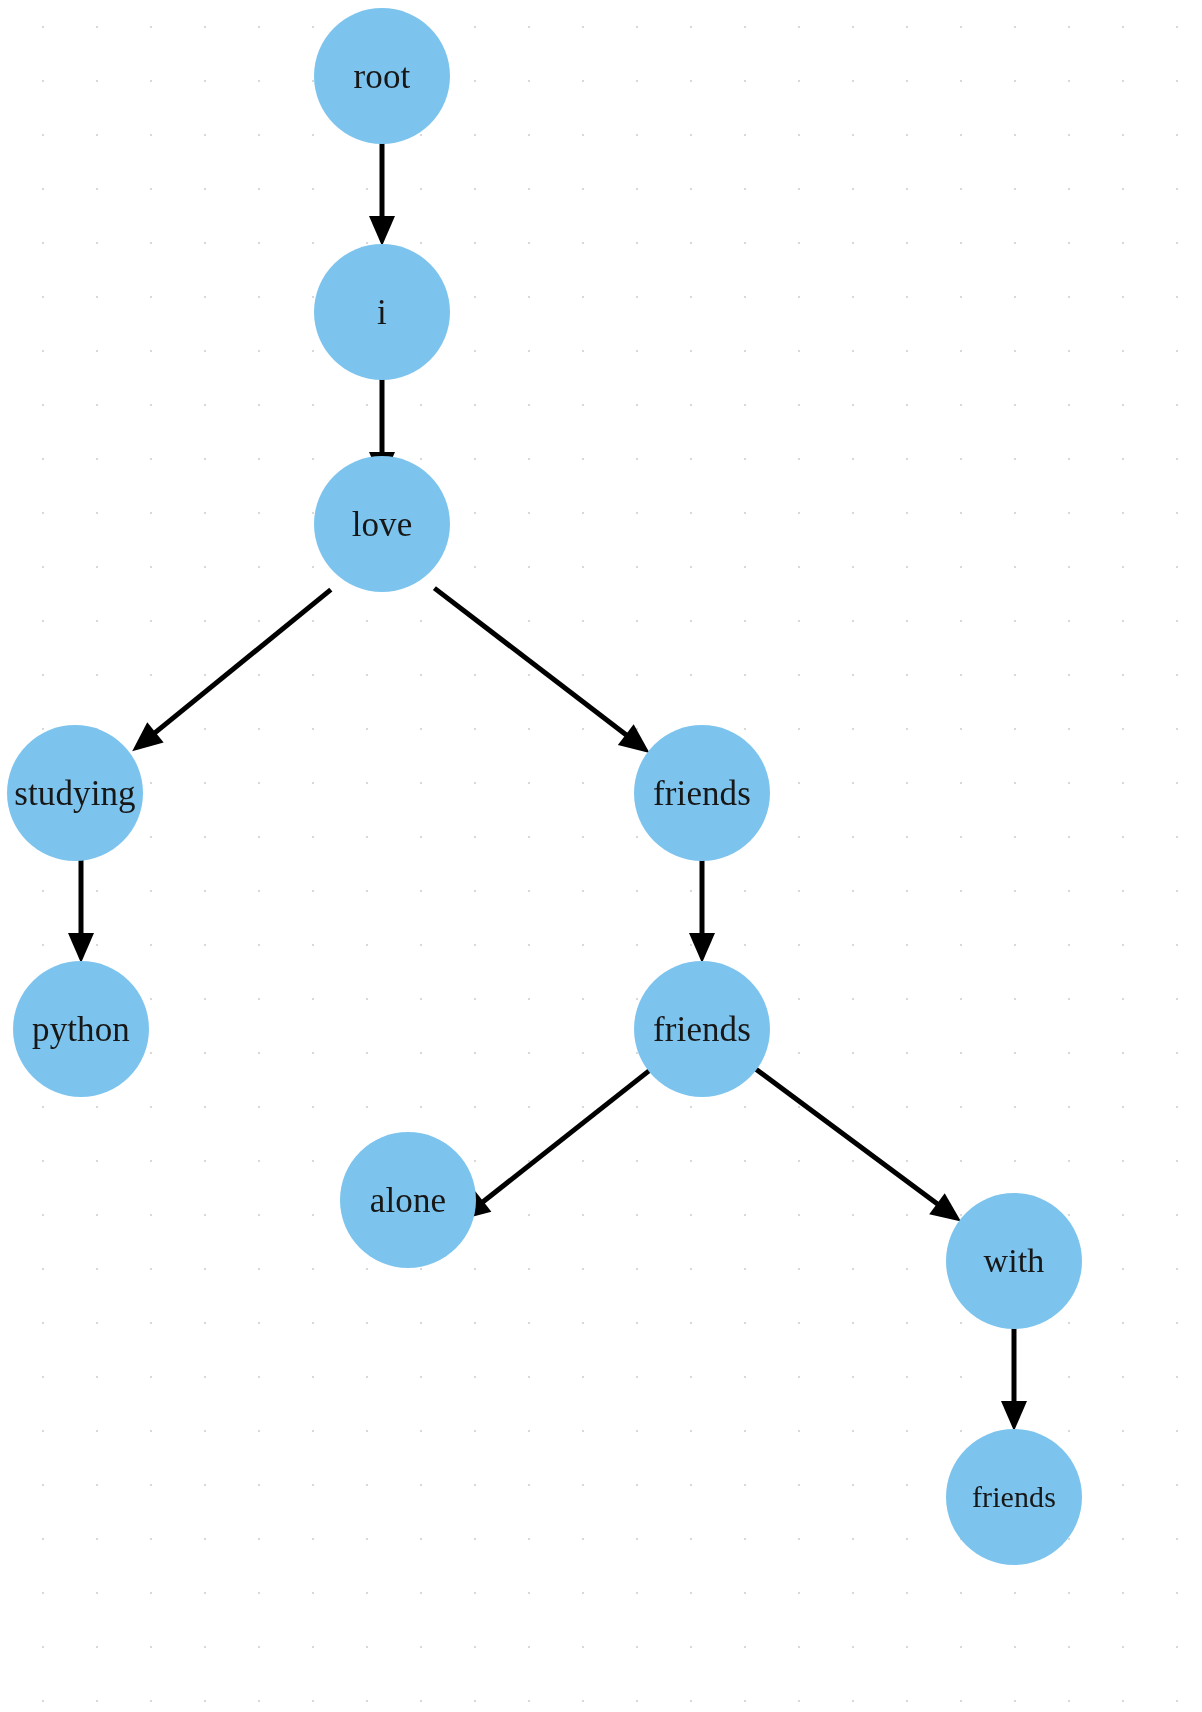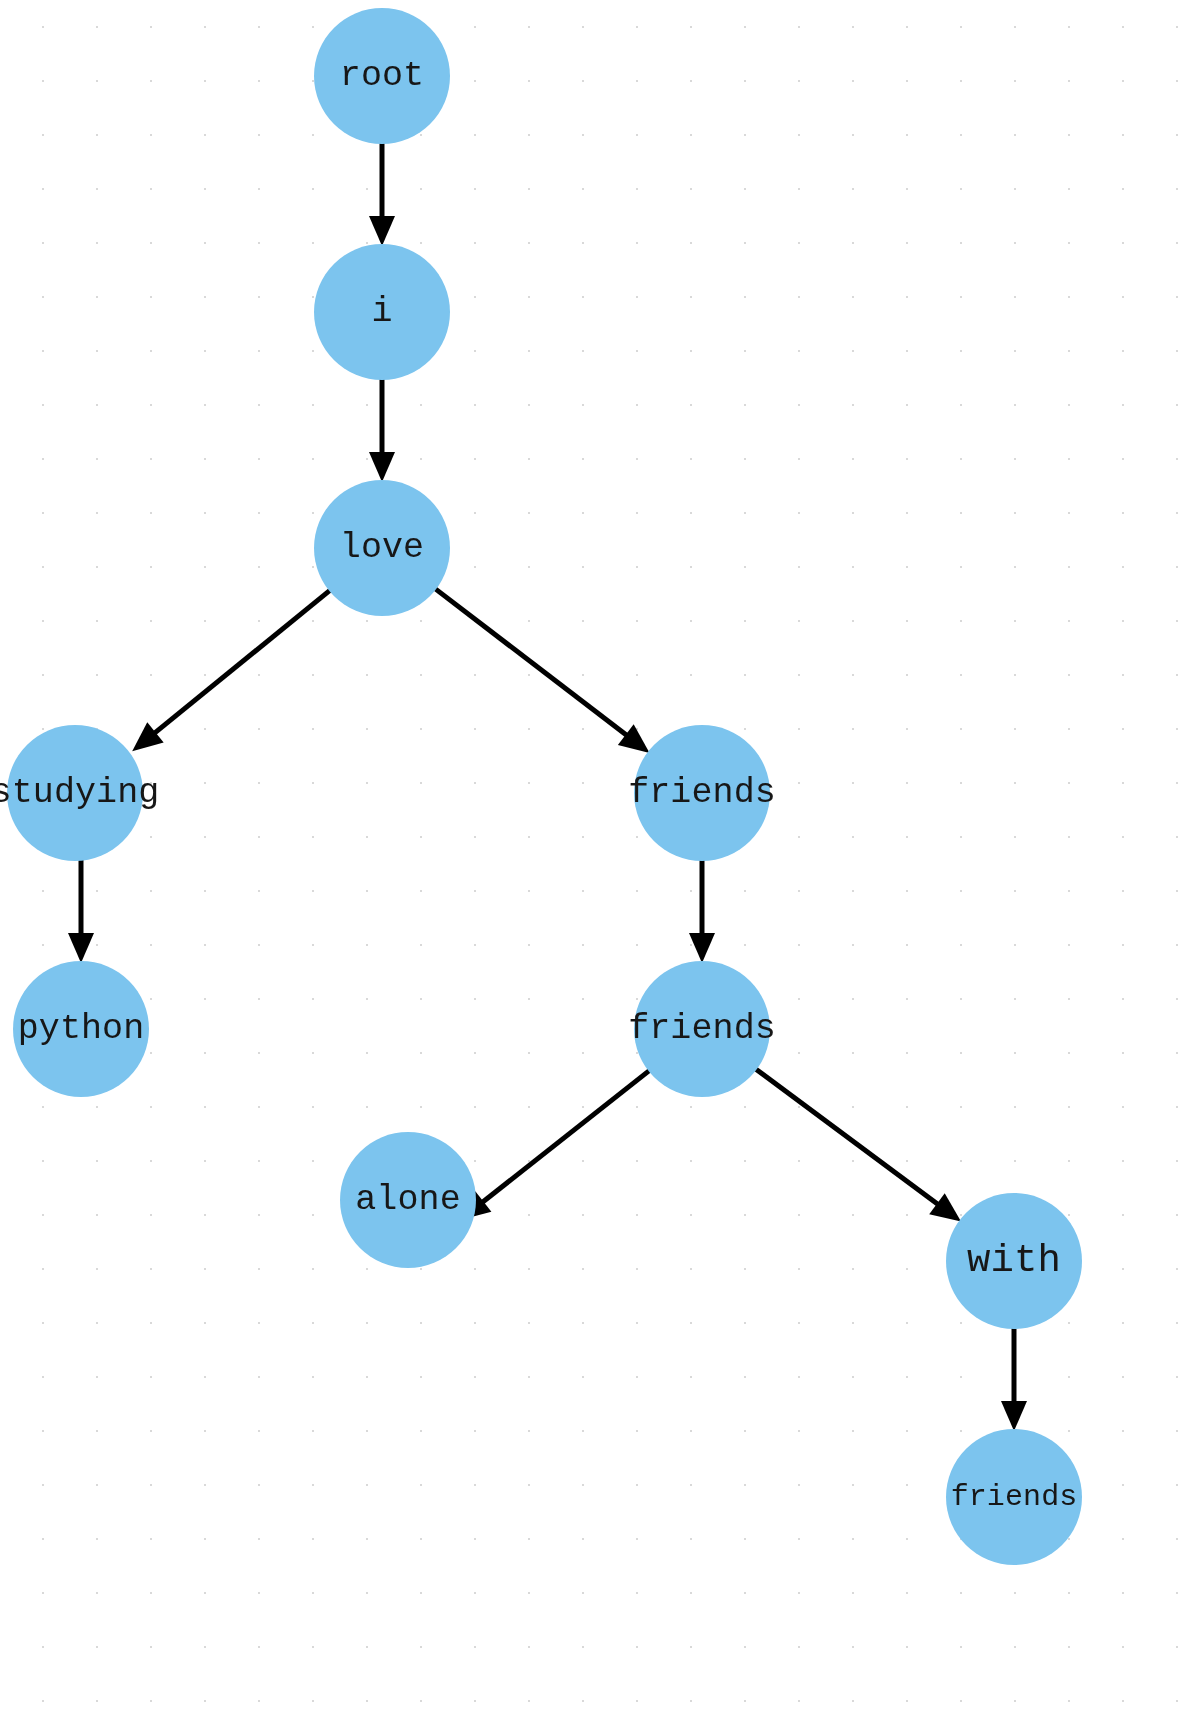--- a/index.html
+++ b/index.html
@@ -10,21 +10,21 @@
   }
   #canvas {
     position: relative;
     width: 1202px;
     height: 1712px;
     background-color: #ffffff;
     background-image: radial-gradient(circle at 1px 1px, #d9d9d9 1.1px, rgba(255,255,255,0) 1.4px);
     background-size: 54px 54px;
     background-position: 42px 26px;
     overflow: hidden;
-    font-family: Liberation Mono, monospace;
+    font-family: Liberation Serif, serif;
   }
   #edge-layer {
     position: absolute;
     left: 0;
     top: 0;
     width: 1202px;
     height: 1712px;
     pointer-events: none;
   }
   .node {
@@ -87,38 +87,38 @@
         <polygon points="1014,1431 1001,1401 1027,1401" fill="#000000"></polygon>
       </g>
     </svg>
   <div id="node-layer">
       <div class="node" style="left: 314px; top: 8px; width: 136px; height: 136px; background: rgb(124, 196, 238); color: rgb(23, 23, 23); font-size: 35px;">
         <span class="node-label">root</span>
       </div>
       <div class="node" style="left: 314px; top: 244px; width: 136px; height: 136px; background: rgb(124, 196, 238); color: rgb(23, 23, 23); font-size: 35px;">
         <span class="node-label">i</span>
       </div>
-      <div class="node" style="left: 314px; top: 480px; width: 136px; height: 136px; background: rgb(124, 196, 238); color: rgb(23, 23, 23); font-size: 35px;">
+      <div class="node" style="left: 314px; top: 456px; width: 136px; height: 136px; background: rgb(124, 196, 238); color: rgb(23, 23, 23); font-size: 35px;">
         <span class="node-label">love</span>
       </div>
       <div class="node" style="left: 7px; top: 725px; width: 136px; height: 136px; background: rgb(124, 196, 238); color: rgb(23, 23, 23); font-size: 35px;">
         <span class="node-label">studying</span>
       </div>
       <div class="node" style="left: 634px; top: 725px; width: 136px; height: 136px; background: rgb(124, 196, 238); color: rgb(23, 23, 23); font-size: 35px;">
         <span class="node-label">friends</span>
       </div>
       <div class="node" style="left: 13px; top: 961px; width: 136px; height: 136px; background: rgb(124, 196, 238); color: rgb(23, 23, 23); font-size: 35px; text-align: right;">
         <span class="node-label">python</span>
       </div>
       <div class="node" style="left: 634px; top: 961px; width: 136px; height: 136px; background: rgb(124, 196, 238); color: rgb(23, 23, 23); font-size: 35px;">
         <span class="node-label">friends</span>
       </div>
       <div class="node" style="left: 340px; top: 1132px; width: 136px; height: 136px; background: rgb(124, 196, 238); color: rgb(23, 23, 23); font-size: 35px;">
         <span class="node-label">alone</span>
       </div>
-      <div class="node" style="left: 946px; top: 1193px; width: 136px; height: 136px; background: rgb(124, 196, 238); color: rgb(23, 23, 23); font-size: 39px;">
+      <div class="node" style="left: 946px; top: 1193px; width: 136px; height: 136px; background: rgb(124, 196, 238); color: rgb(23, 23, 23); font-size: 34px;">
         <span class="node-label">with</span>
       </div>
       <div class="node" style="left: 946px; top: 1429px; width: 136px; height: 136px; background: rgb(124, 196, 238); color: rgb(23, 23, 23); font-size: 30px;">
         <span class="node-label">friends</span>
       </div>
     </div>
 </div>
 
 </body></html>

